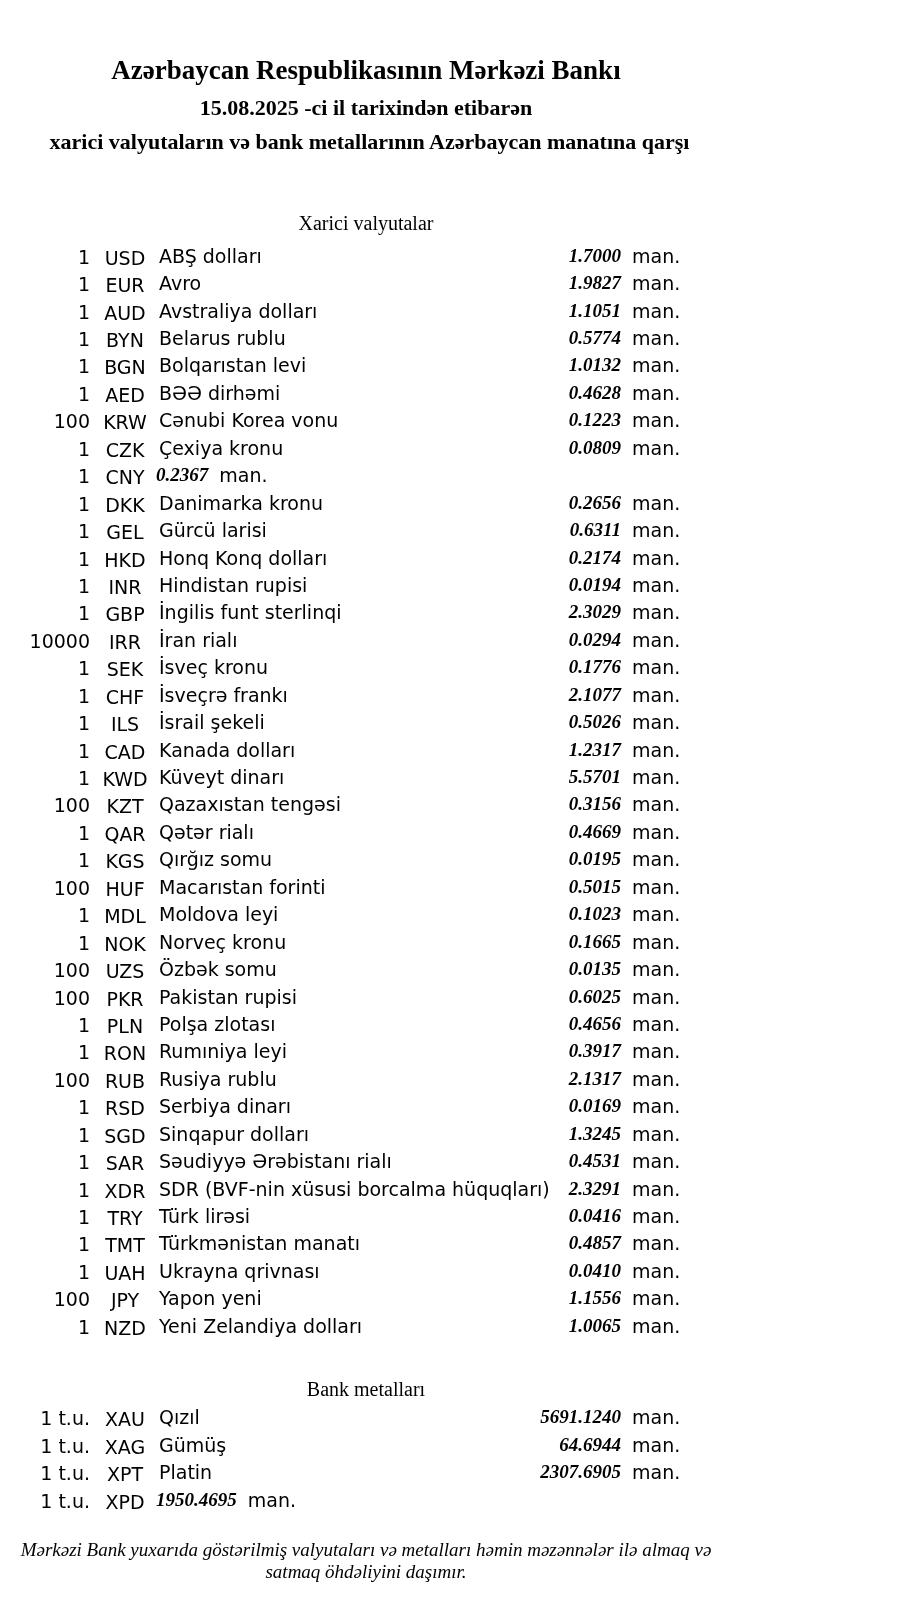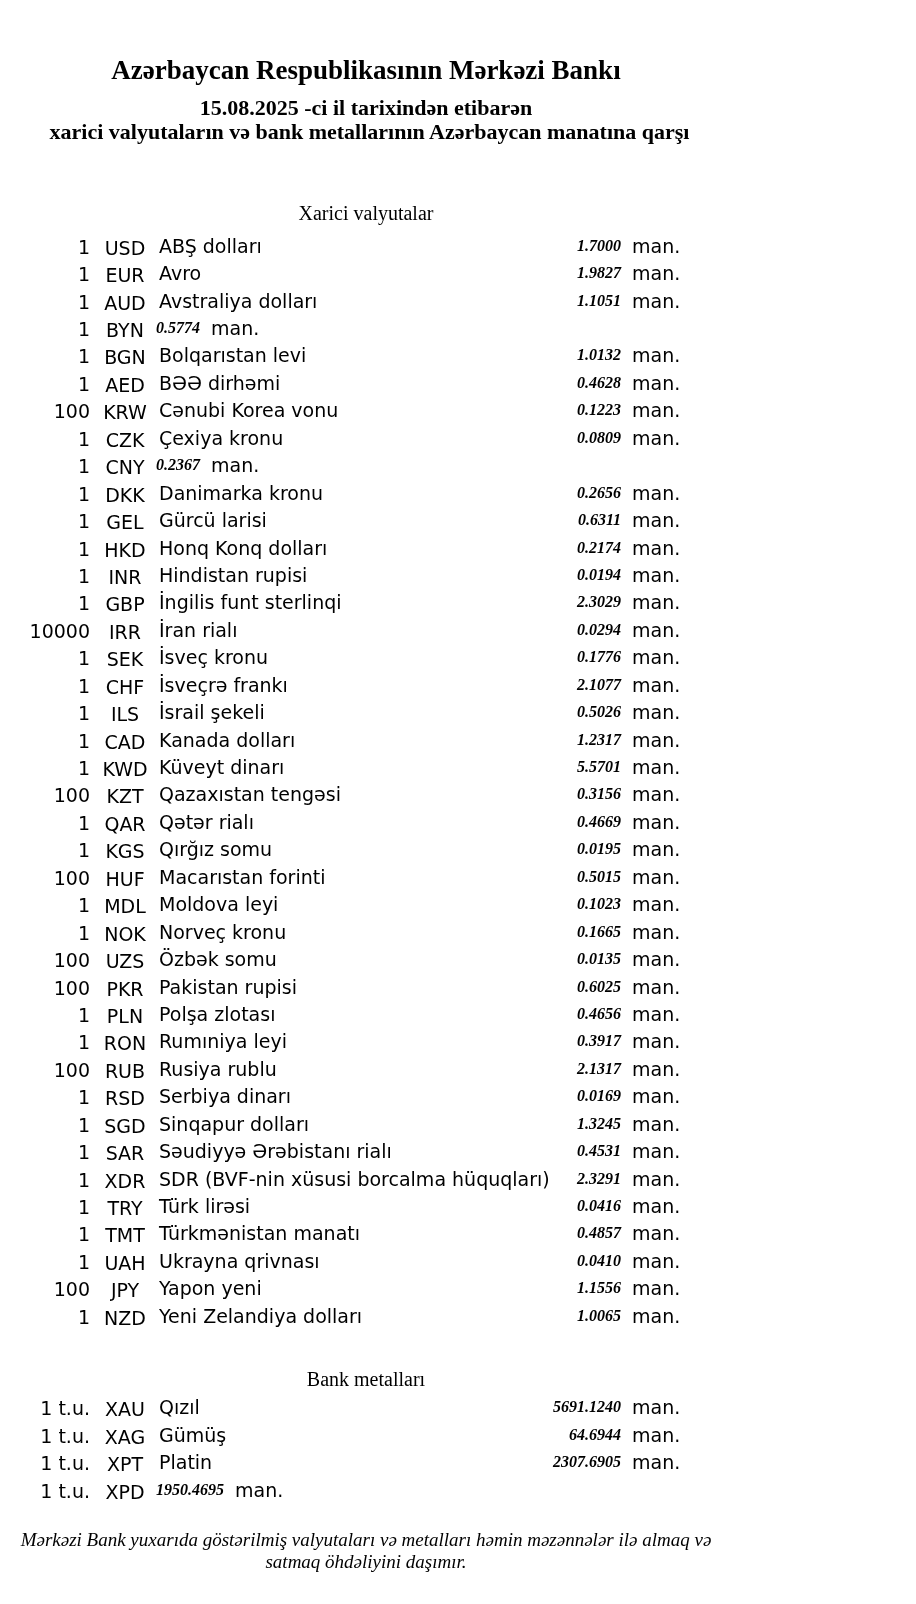--- a/index.html
+++ b/index.html
@@ -15,21 +15,21 @@
     text-align:center;
     font-family:"Liberation Serif",serif;
     font-weight:bold;font-size:27px;line-height:30px;
   }
   .subtitle{
     text-align:center;
     font-family:"Liberation Serif",serif;
     font-weight:bold;font-size:22px;line-height:24px;
   }
   .subtitle.date{margin-top:11px;}
-  .subtitle.desc{padding-left:7px;}
+  .subtitle.desc{margin-top:10px;padding-left:7px;}
   .section-title{
     text-align:center;
     font-family:"Liberation Serif",serif;
     font-weight:normal;font-size:20px;line-height:22px;
   }
   .section-title.currencies{margin-top:58px;}
   .section-title.metals{margin-top:38px;}
   .table{margin-top:8px;}
   .table.metals-table{margin-top:4px;}
   .row{
@@ -38,21 +38,21 @@
     font-size:19px;
   }
   .col{display:block;white-space:nowrap;}
   .qty{width:90px;text-align:right;position:relative;top:1px;}
   .code{width:62px;margin-left:4px;text-align:center;position:relative;top:2px;}
   .name{flex:1;margin-left:3px;text-align:left;}
   .rate{
     text-align:right;
     font-family:"Liberation Serif",serif;
     font-weight:bold;font-style:italic;
-    font-size:16px;
+    font-size:19px;
   }
   .unit{
     width:111px;box-sizing:border-box;padding-left:11px;text-align:left;
   }
   .footnote{
     margin-top:26px;
     text-align:center;
     font-family:"Liberation Serif",serif;
     font-style:italic;font-size:19px;line-height:22px;
   }
@@ -87,20 +87,21 @@
     <span class="col qty">1</span>
     <span class="col code">AUD</span>
     <span class="col name">Avstraliya dolları</span>
     <span class="col rate">1.1051</span>
     <span class="col unit">man.</span>
   </div>
 
   <div class="row">
     <span class="col qty">1</span>
     <span class="col code">BYN</span>
+    <span class="col name">Belarus rublu</span>
     <span class="col rate">0.5774</span>
     <span class="col unit">man.</span>
   </div>
 
   <div class="row">
     <span class="col qty">1</span>
     <span class="col code">BGN</span>
     <span class="col name">Bolqarıstan levi</span>
     <span class="col rate">1.0132</span>
     <span class="col unit">man.</span>

